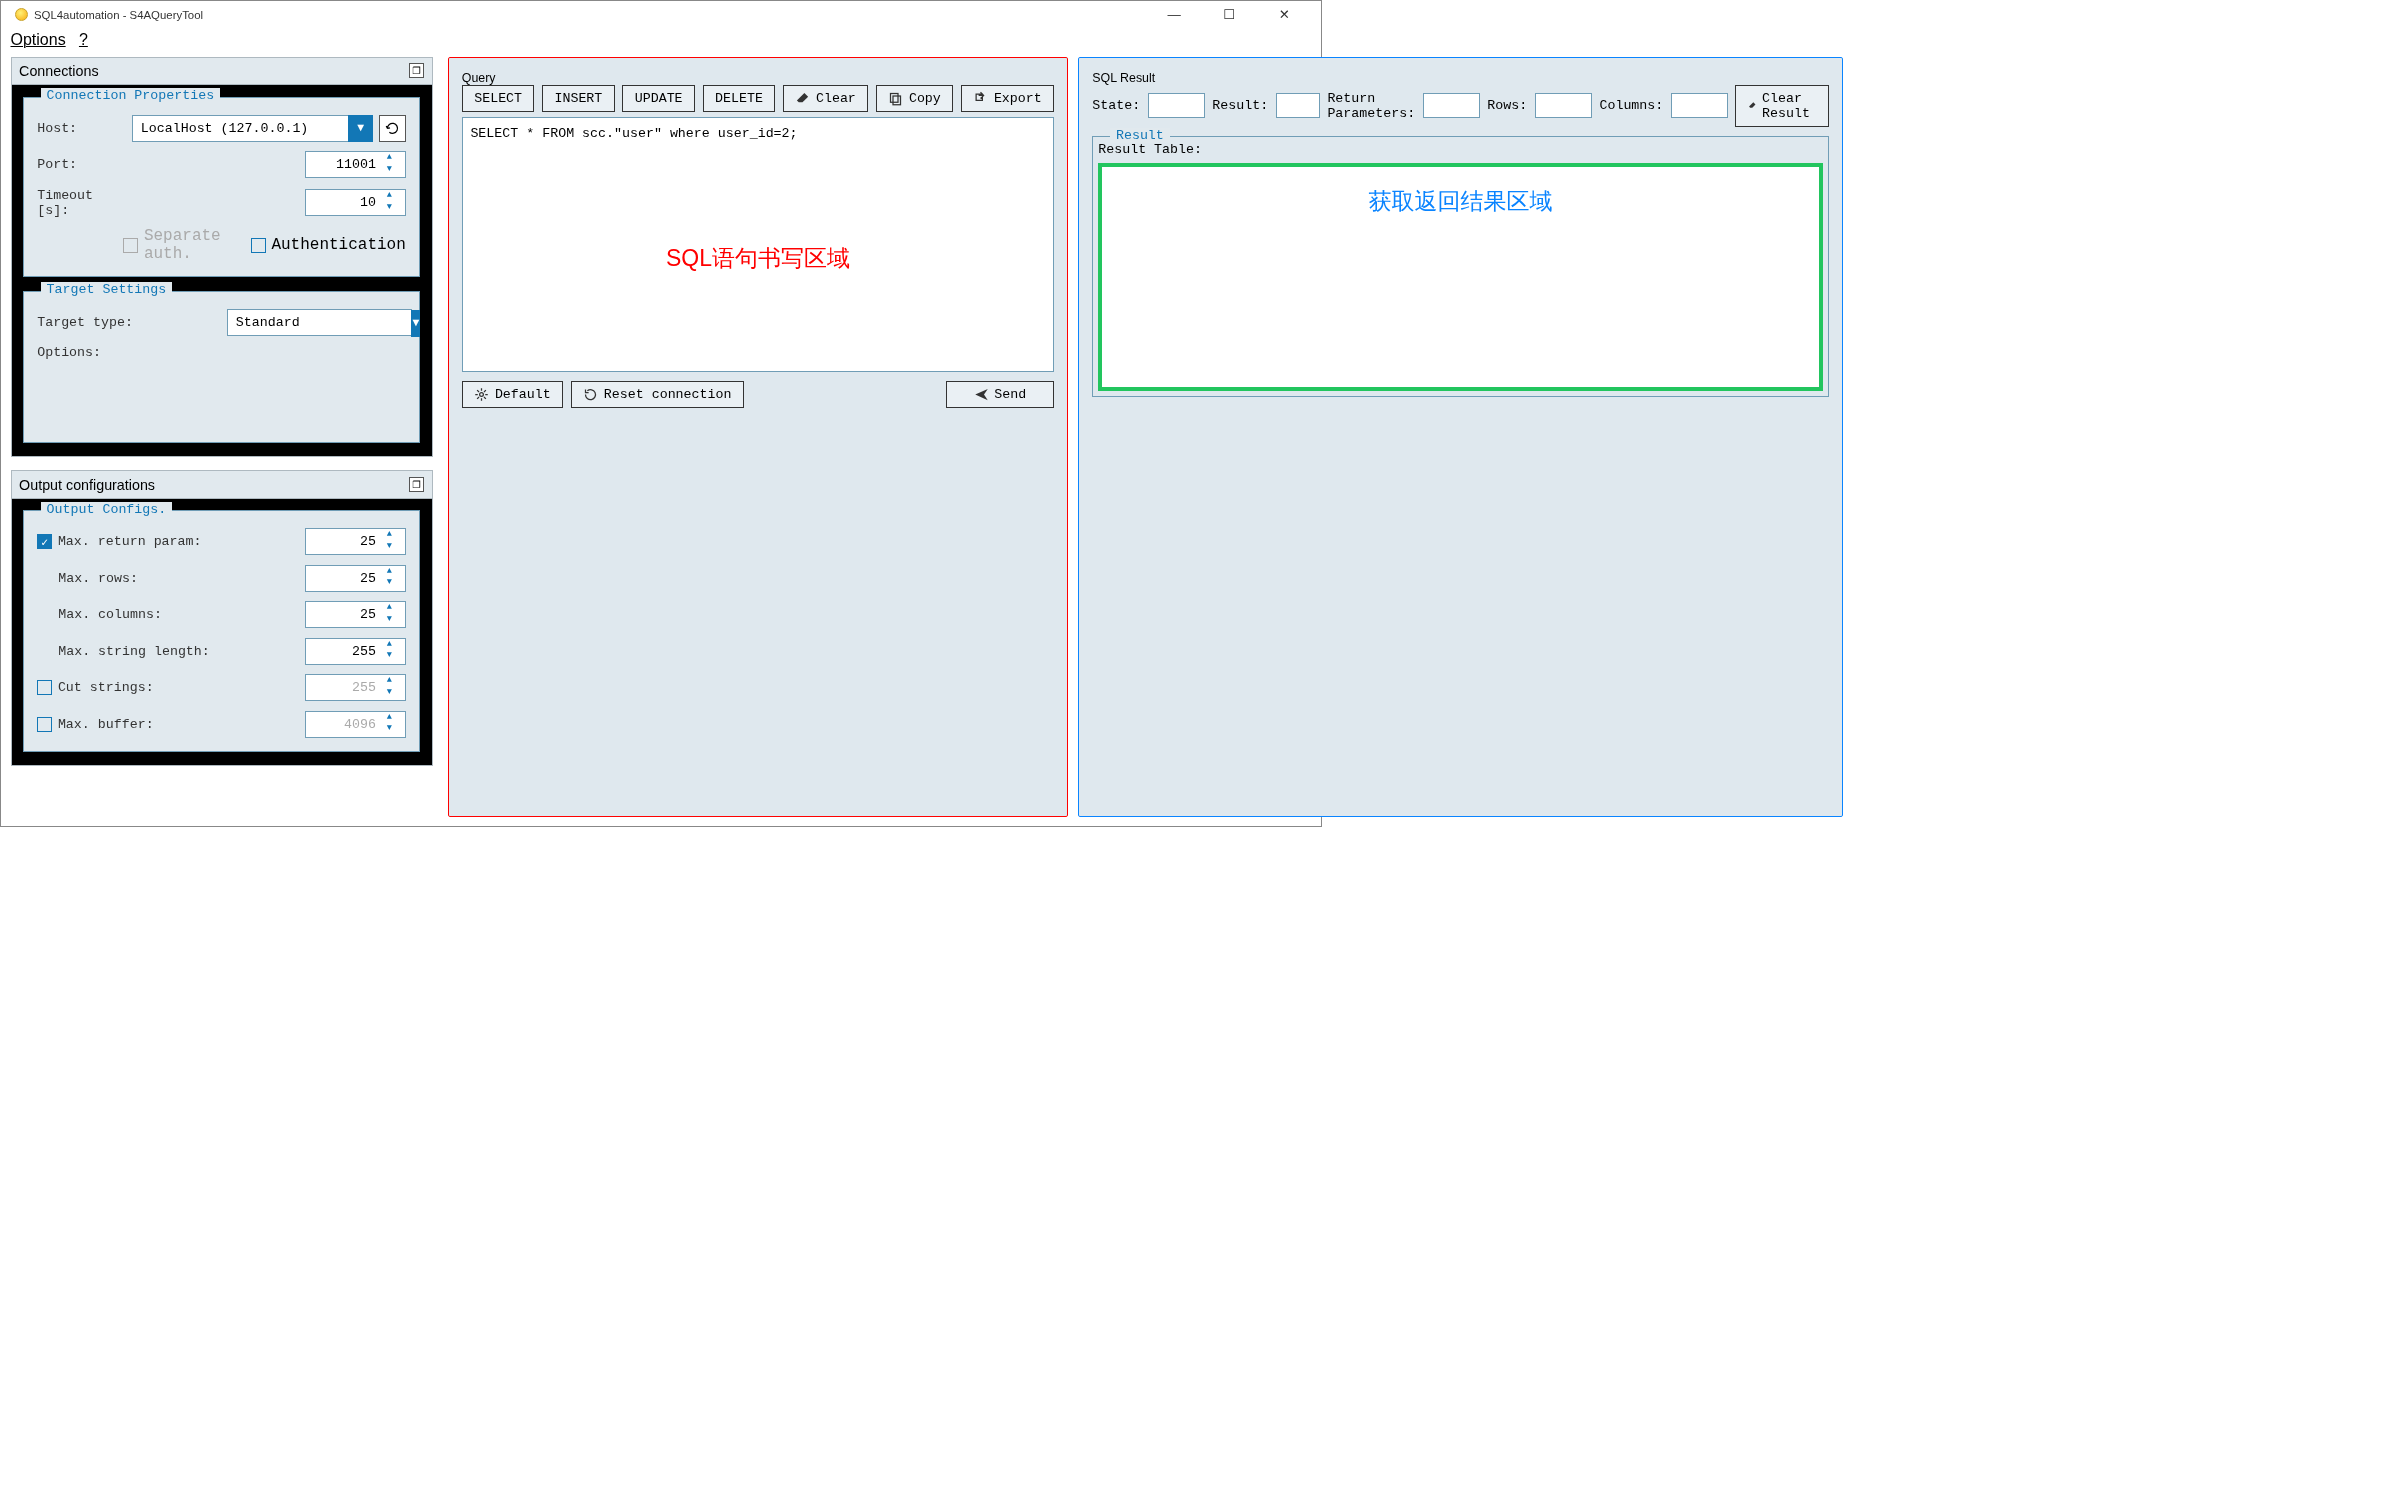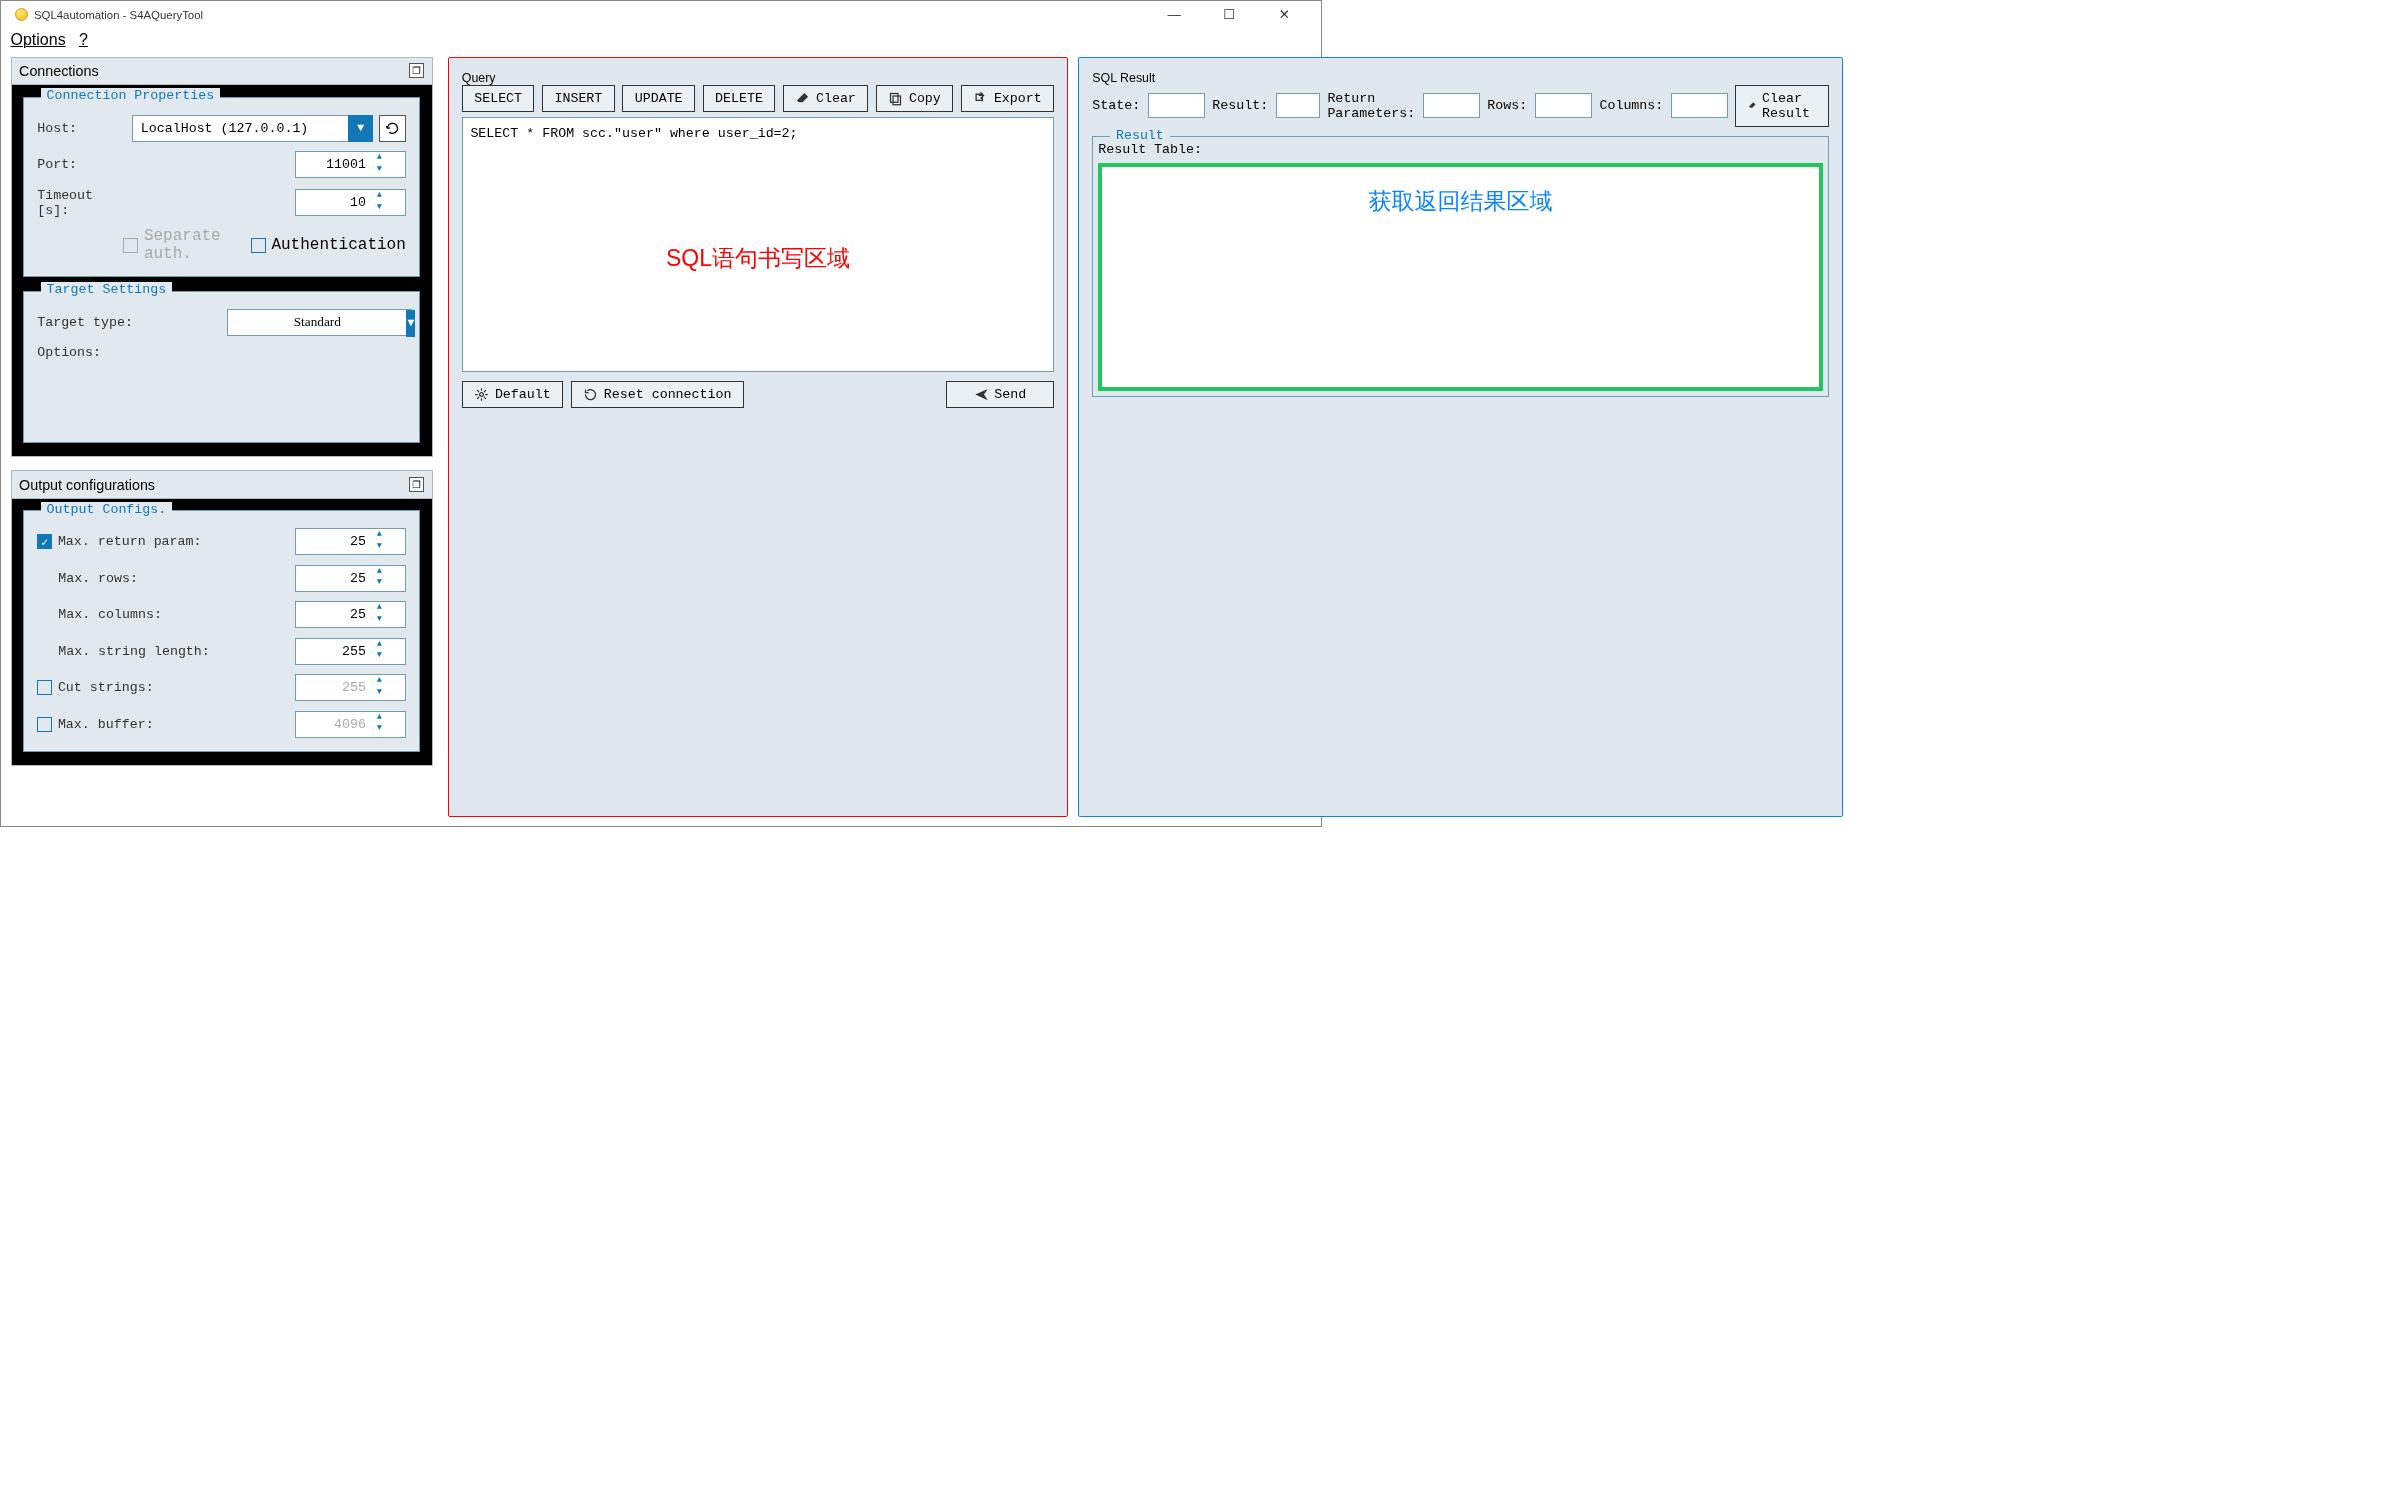--- a/index.html
+++ b/index.html
@@ -24,34 +24,34 @@
 .group .legend { position: absolute; top: -9.5px; left: 17px; background: #e1e9ee; padding: 0 5.7px; font-family: "Courier New", monospace; font-size: 13.3px; color: #1277b6; }
 .group-red > .legend, .group-blue > .legend { background: #dfe8ee; }
 .row { display: flex; align-items: center; margin-bottom: 9.5px; font-family: "Courier New", monospace; font-size: 13.3px; color: #333; }
 .row label { flex: 0 0 95px; }
 .row-wide label { flex: 0 0 200px; }
 .host-box { flex: 1; display: flex; }
 .host-input { flex: 1; border: 1px solid #709db6; border-right: none; height: 27px; padding: 0 7.6px; background: #fff; font-family: inherit; font-size: 13.3px; }
 .dd-btn { width: 25px; height: 27px; background: #1277b6; color: #fff; border: 1px solid #1277b6; display: flex; align-items: center; justify-content: center; font-size: 11.4px; }
 .refresh-btn { width: 27px; height: 27px; border: 1px solid #555; background: #fff; margin-left: 5.7px; display: flex; align-items: center; justify-content: center; }
 .refresh-btn svg { width: 15px; height: 15px; }
-.spinner { width: 111px; height: 27px; border: 1px solid #709db6; background: #fff; display: flex; align-items: center; }
+.spinner { width: 101px; height: 27px; border: 1px solid #709db6; background: #fff; display: flex; align-items: center; }
 .spinner input { width: 74px; border: none; outline: none; text-align: right; padding-right: 3.8px; font-family: "Courier New", monospace; font-size: 13.3px; background: transparent; }
 .spinner .spin-btns { width: 19px; display: flex; flex-direction: column; }
 .spinner .spin-btns span { height: 11.4px; font-size: 8.6px; line-height: 8.6px; text-align: center; color: #1277b6; }
 .spinner.disabled input { color: #aaa; }
 .checkbox { width: 15px; height: 15px; border: 1.9px solid #1277b6; margin-right: 5.7px; display: inline-flex; align-items: center; justify-content: center; flex-shrink: 0; }
 .checkbox.checked { background: #1277b6; }
 .checkbox.checked::after { content: "✓"; color: #fff; font-size: 11.4px; font-weight: bold; }
 .auth-row { display: flex; align-items: center; gap: 28.5px; padding-left: 86px; font-family: "Courier New", monospace; font-size: 16px; }
 .auth-row .sep-auth { color: #aaa; display: flex; align-items: center; }
 .auth-row .auth { display: flex; align-items: center; margin-left: auto; }
 .auth-row .checkbox-gray { border-color: #aaa; }
 .select-wide { width: 185px; height: 27px; border: 1px solid #709db6; background: #fff; display: flex; }
-.select-wide input { flex: 1; border: none; padding: 0 7.6px; font-family: Liberation Serif, serif; font-size: 13.3px; background: transparent; text-align: center; }
+.select-wide input { flex: 1; border: none; padding: 0 7.6px; font-family: Liberation Mono, monospace; font-size: 13.3px; background: transparent; }
 .q-btns { display: flex; gap: 7.6px; margin-bottom: 5.7px; }
 .btn { border: 1px solid #333; background: #eaf0f4; padding: 4.8px 11.4px; font-family: "Courier New", monospace; font-size: 13.3px; display: inline-flex; align-items: center; gap: 5.7px; cursor: pointer; }
 .btn-right-group { margin-left: auto; display: flex; gap: 7.6px; }
 .btn svg { width: 15px; height: 15px; }
 .sql-input { width: 100%; height: 255px; border: 1px solid #709db6; background: #fff; font-family: "Courier New", monospace; font-size: 13.3px; padding: 7.6px; resize: none; position: relative; }
 .sql-overlay { position: absolute; left: 50%; top: 50%; transform: translate(-50%, -10%); color: #ff0000; font-size: 23px; font-weight: 400; pointer-events: none; font-family: "Microsoft YaHei", sans-serif; }
 .bottom-btns { display: flex; gap: 7.6px; margin-top: 5.7px; }
 .sqlres-row { display: flex; align-items: center; gap: 7.6px; font-family: "Courier New", monospace; font-size: 13.3px; margin-bottom: 9.5px; flex-wrap: nowrap; }
 .sqlres-row .mini-input { width: 57px; height: 25px; border: 1px solid #709db6; background: #fff; }
 .result-group { border: 1px solid #709db6; padding: 5px; position: relative; }

